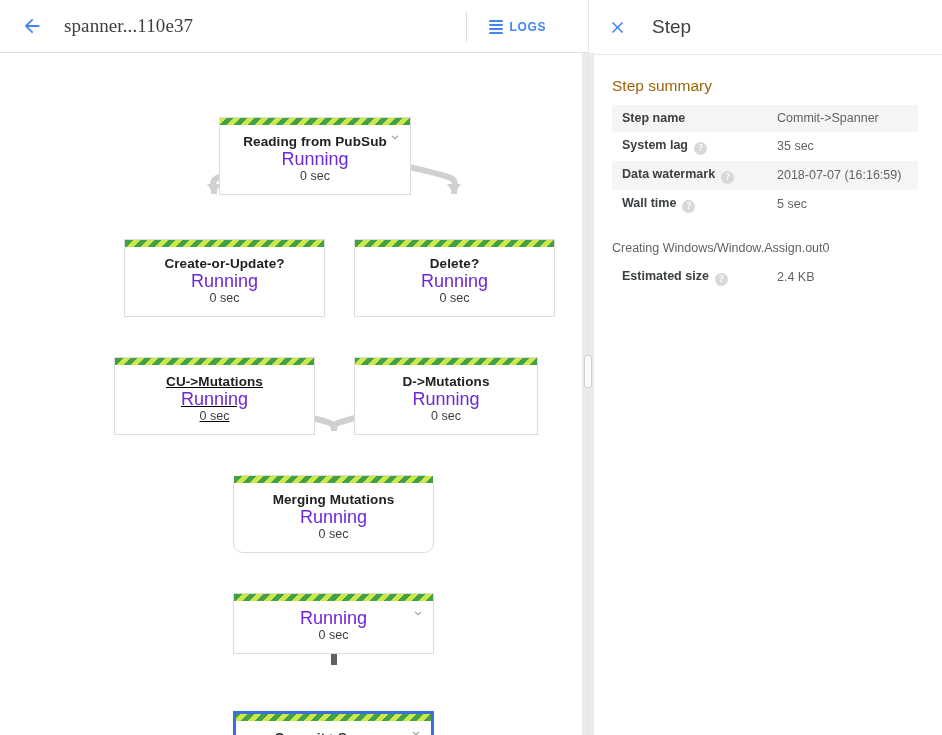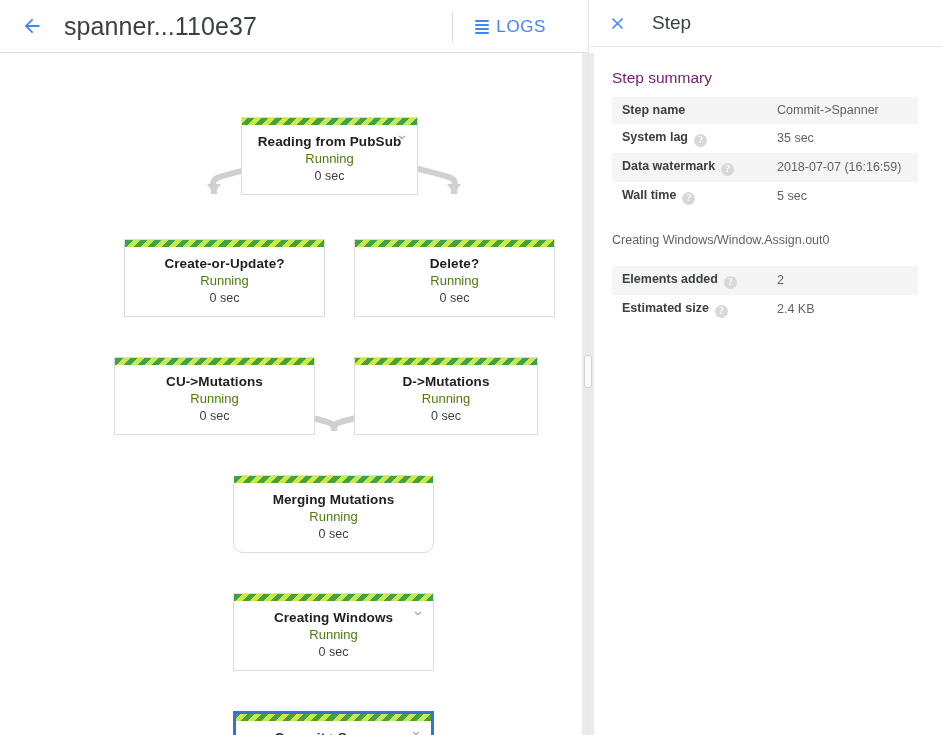--- a/index.html
+++ b/index.html
@@ -29,38 +29,39 @@
   }
   .back-btn {
     width: 36px; height: 36px;
     display: flex; align-items: center; justify-content: center;
     cursor: pointer;
     flex: 0 0 36px;
   }
   .back-btn svg { display: block; }
   .job-title {
     margin-left: 14px;
-    font-size: 25px;
+    font-size: 19px;
     color: #3c4043;
     letter-spacing: .1px;
     white-space: nowrap;
+    font-family: Liberation Serif, serif;
   }
   .topbar-right {
     position: absolute;
     right: 0; top: 0; height: 53px;
     display: flex; align-items: center;
   }
   .vdiv {
     width: 1px; height: 30px; background: #dadce0; margin-right: 18px;
   }
   .logs-btn {
     display: flex; align-items: center; gap: 7px;
     color: #4285f4;
-    font-size: 17px;
-    font-weight: 400;
+    font-size: 12px;
+    font-weight: 700;
     letter-spacing: .6px;
     padding: 6px 10px 6px 4px;
     margin-right: 32px;
     cursor: pointer;
     white-space: nowrap;
   }
   .logs-icon { display: flex; flex-direction: column; gap: 2px; }
   .logs-icon i { display: block; width: 14px; height: 2px; background: #4285f4; border-radius: 1px; }
 
   
@@ -94,22 +95,22 @@
     text-align: center;
   }
   .node .nname {
     font-size: 13.5px;
     font-weight: 700;
     color: #202124;
     line-height: 17px;
     letter-spacing: .1px;
   }
   .node .nstatus {
-    font-size: 13px;
-    color: #4d7c0f;
+    font-size: 18px;
+    color: #6d28d9;
     line-height: 18px;
   }
   .node .ntime {
     font-size: 12.5px;
     color: #3c4043;
     line-height: 17px;
   }
   .node .chev {
     position: absolute;
     right: 8px; top: 12px;
@@ -147,39 +148,39 @@
   }
 
   
   .right-pane {
     position: relative;
     width: 354px; height: 735px;
     background: #ffffff;
     flex: 0 0 354px;
   }
   .side-head {
-    height: 47px;
+    height: 55px;
     display: flex; align-items: center;
     padding-left: 12px;
     border-bottom: 1px solid #e8e8e8;
   }
   .close-btn {
     width: 34px; height: 34px;
     display: flex; align-items: center; justify-content: center;
     cursor: pointer;
   }
   .side-title {
     margin-left: 18px;
     font-size: 19px;
     color: #3c4043;
   }
   .side-body { padding: 22px 24px 0 24px; }
   .sec-title {
     font-size: 15.5px;
-    color: #701a75;
+    color: #a16207;
     margin-bottom: 10px;
   }
   .kv-table { width: 100%; border-collapse: collapse; table-layout: fixed; }
   .kv-table tr.alt { background: #f5f5f5; }
   .kv-table td {
     padding: 6px 0 6px 10px;
     font-size: 12.5px;
     vertical-align: middle;
     line-height: 15px;
   }
@@ -205,21 +206,21 @@
     font-weight: 700;
     margin-left: 6px;
     vertical-align: -2px;
     cursor: help;
     font-family: "Liberation Serif", serif;
   }
   .sec-gap { height: 22px; }
   .collection-name {
     font-size: 12.5px;
     color: #5f6368;
-    margin-bottom: 19px;
+    margin-bottom: 8px;
   }
 </style>
 </head>
 <body>
 
 <div class="app">
 
   <div class="left-pane">
 
     <div class="topbar">
@@ -277,21 +278,21 @@
             <polygon points="454,258 447,248 461,248"></polygon>
             <polygon points="214,318 207,308 221,308"></polygon>
             <polygon points="454,318 447,308 461,308"></polygon>
             <polygon points="334,436 327,426 341,426"></polygon>
           </g>
           <g fill="#5f6368">
             <polygon points="334,554 327,544 341,544"></polygon>
           </g>
         </svg>
 
-        <div class="node" style="left:241px; top:64px; width:177px;">
+        <div class="node" style="left:219px; top:64px; width:192px;">
           <div class="stripe"></div>
           <div class="body">
             <div class="nname">Reading from PubSub</div>
             <div class="nstatus">Running</div>
             <div class="ntime">0 sec</div>
           </div>
           <span class="chev">
             <svg width="14" height="14" viewBox="0 0 24 24">
                 <path d="M7 10l5 5 5-5" fill="none" stroke="#9aa0a6" stroke-width="2"></path>
               </svg>
@@ -309,21 +310,21 @@
 
         <div class="node" style="left:354px; top:186px; width:201px;">
           <div class="stripe"></div>
           <div class="body">
             <div class="nname">Delete?</div>
             <div class="nstatus">Running</div>
             <div class="ntime">0 sec</div>
           </div>
         </div>
 
-        <div class="node" style="left:114px; top:304px; width:201px;">
+        <div class="node" style="left:114px; top:304px; width:201px;text-decoration:underline;">
           <div class="stripe"></div>
           <div class="body">
             <div class="nname">CU-&gt;Mutations</div>
             <div class="nstatus">Running</div>
             <div class="ntime">0 sec</div>
           </div>
         </div>
 
         <div class="node" style="left:354px; top:304px; width:184px;">
           <div class="stripe"></div>
@@ -339,21 +340,20 @@
           <div class="body">
             <div class="nname">Merging Mutations</div>
             <div class="nstatus">Running</div>
             <div class="ntime">0 sec</div>
           </div>
         </div>
 
         <div class="node" style="left:233px; top:540px; width:201px;">
           <div class="stripe"></div>
           <div class="body">
-            <div class="nname">Creating Windows</div>
             <div class="nstatus">Running</div>
             <div class="ntime">0 sec</div>
           </div>
           <span class="chev">
             <svg width="14" height="14" viewBox="0 0 24 24">
                 <path d="M7 10l5 5 5-5" fill="none" stroke="#9aa0a6" stroke-width="2"></path>
               </svg>
           </span>
         </div>
 
@@ -421,26 +421,20 @@
           </tr>
         </tbody>
       </table>
 
       <div class="sec-gap"></div>
 
       <div class="collection-name">Creating Windows/Window.Assign.out0</div>
 
       <table class="kv-table">
         <tbody>
-          <tr class="alt">
-            <td class="k">
-              <span>Elements added</span><span class="help">?</span>
-            </td>
-            <td class="v">2</td>
-          </tr>
           <tr>
             <td class="k">
               <span>Estimated size</span><span class="help">?</span>
             </td>
             <td class="v">2.4 KB</td>
           </tr>
         </tbody>
       </table>
 
     </div>

